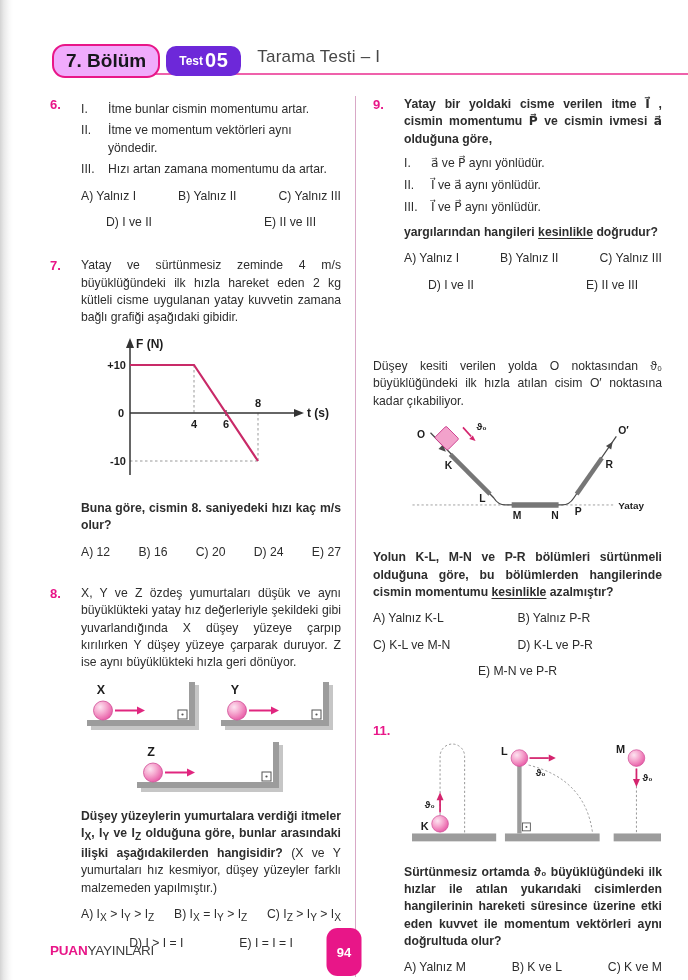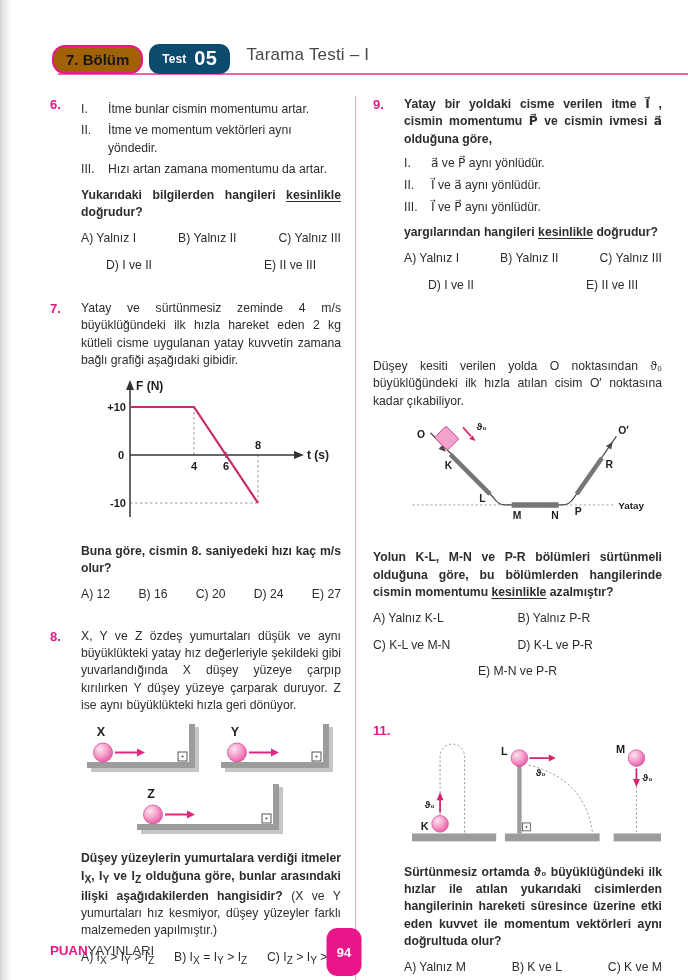--- a/index.html
+++ b/index.html
@@ -6,24 +6,24 @@
   body { background:#e8e8e8; font-family:"Liberation Sans","DejaVu Sans",sans-serif; }
   .page { position:relative; width:688px; height:980px; background:#ffffff; overflow:hidden;
           color:#2d2d2d; margin:0 auto; }
   .scan-edge { position:absolute; left:0; top:0; bottom:0; width:13px;
           background:linear-gradient(90deg,#a8a8a8 0,#d3d3d3 30%,#f3f3f3 70%,#fff 100%); opacity:.5; }
 
   
   header { position:relative; height:36px; margin-top:44px; padding-left:52px; }
   .header-rule { position:absolute; left:58px; right:0; bottom:5px; height:2px; background:#ef61ab; }
   .header-inner { position:relative; display:flex; align-items:center; gap:6px; }
-  .chapter-pill { background:#a16207; border:2.5px solid #e81688; border-radius:13px;
-          padding:4px 12px; font-weight:bold; font-size:15px; color:#17171c; z-index:2; }
-  .test-badge { background:#0c4a6e; border-radius:10px; padding:3px 13px 4px 13px;
-          display:flex; align-items:center; gap:8px; color:#fff; z-index:2; }
+  .chapter-pill { background:#f0abfc; border:2.5px solid #e81688; border-radius:13px;
+          padding:4px 12px; font-weight:bold; font-size:19px; color:#17171c; z-index:2; }
+  .test-badge { background:#6d28d9; border-radius:10px; padding:3px 13px 4px 13px;
+          display:flex; align-items:center; gap:2px; color:#fff; z-index:2; }
   .test-badge .tw { font-size:12px; font-weight:bold; }
   .test-badge .tn { font-size:20px; font-weight:bold; letter-spacing:.5px; }
   .page-title { font-size:17px; color:#474747; margin-left:10px; padding-bottom:8px; letter-spacing:.2px; }
 
   
   .columns { display:grid; grid-template-columns:1fr 1fr; margin:16px 26px 0 50px; }
   .col { font-size:12.2px; line-height:1.42; }
   .col-left  { border-right:1px solid #d8a8c6; padding-right:14px; }
   .col-right { padding-left:17px; }
 
@@ -107,21 +107,20 @@
             <span>İtme bunlar cismin momentumu artar.</span>
           </div>
           <div class="ritem">
             <span class="rlab">II.</span>
             <span>İtme ve momentum vektörleri aynı yöndedir.</span>
           </div>
           <div class="ritem">
             <span class="rlab">III.</span>
             <span>Hızı artan zamana momentumu da artar.</span>
           </div>
-          <div class="stem">Yukarıdaki bilgilerden hangileri <u>kesinlikle</u> doğrudur?</div>
           <div class="opts between">
             <span class="opt">A) Yalnız I</span>
             <span class="opt">B) Yalnız II</span>
             <span class="opt">C) Yalnız III</span>
           </div>
           <div class="opts duo">
             <span class="opt">D) I ve II</span>
             <span class="opt">E) II ve III</span>
           </div>
         </div>

